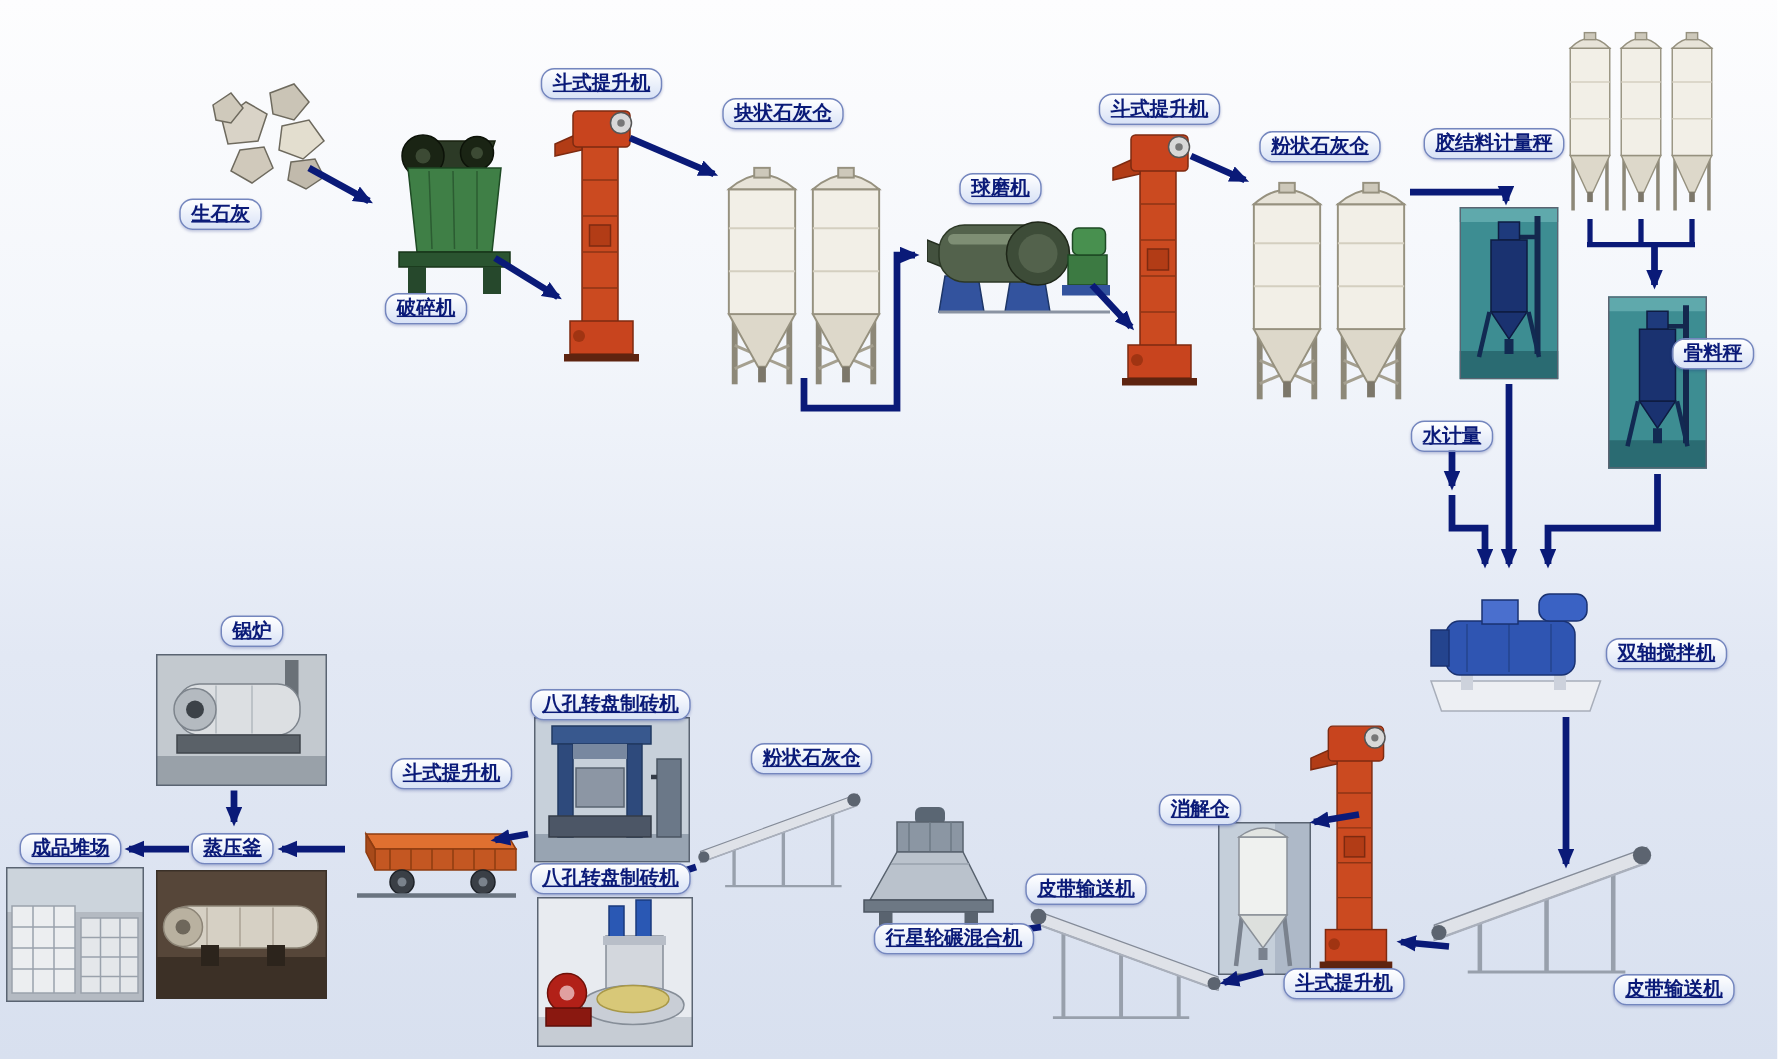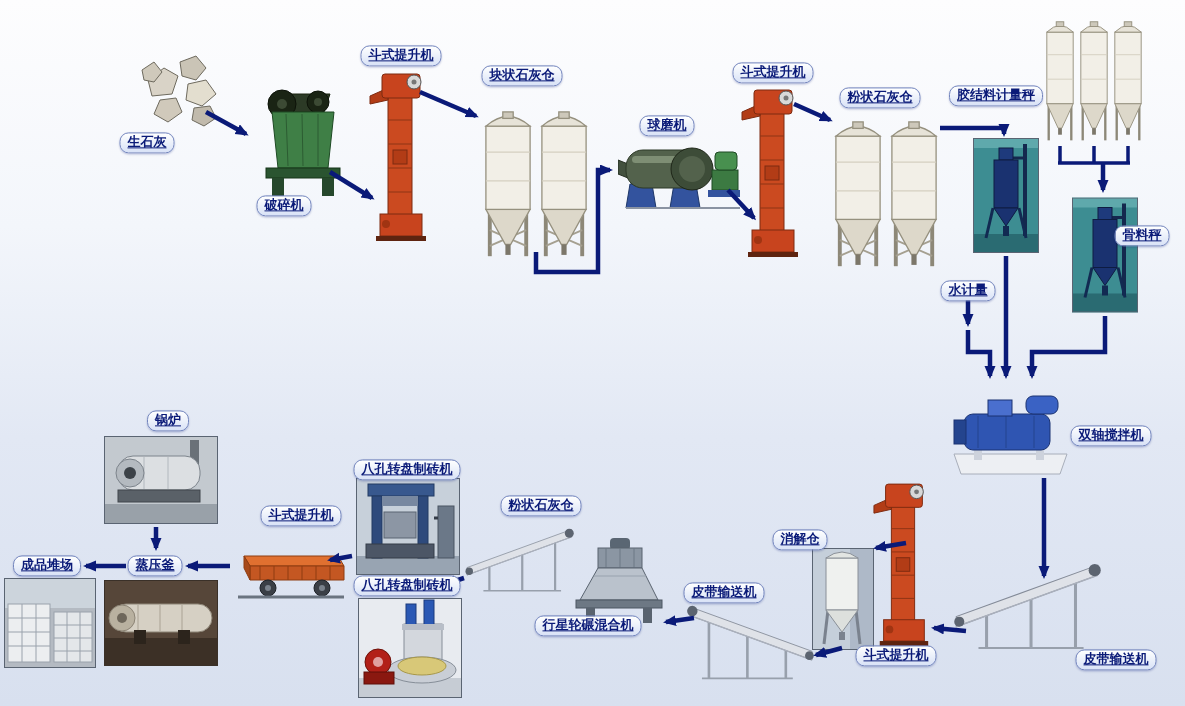--- a/index.html
+++ b/index.html
@@ -402,21 +402,21 @@
   <div class="label" style="left:773px;top:73px">斗式提升机</div>
   <div class="label" style="left:880px;top:98px">粉状石灰仓</div>
   <div class="label" style="left:996px;top:96px">胶结料计量秤</div>
   <div class="label" style="left:1142px;top:236px">骨料秤</div>
   <div class="label" style="left:968px;top:291px">水计量</div>
   <div class="label" style="left:1111px;top:436px">双轴搅拌机</div>
   <div class="label" style="left:1116px;top:660px">皮带输送机</div>
   <div class="label" style="left:896px;top:656px">斗式提升机</div>
   <div class="label" style="left:800px;top:540px">消解仓</div>
   <div class="label" style="left:724px;top:593px">皮带输送机</div>
-  <div class="label" style="left:588px;top:626px">行星轮碾混合机</div>
+  <div class="label" style="left:636px;top:626px">行星轮碾混合机</div>
   <div class="label" style="left:541px;top:506px">粉状石灰仓</div>
   <div class="label" style="left:407px;top:470px">八孔转盘制砖机</div>
   <div class="label" style="left:407px;top:586px">八孔转盘制砖机</div>
   <div class="label" style="left:301px;top:516px">斗式提升机</div>
   <div class="label" style="left:155px;top:566px">蒸压釜</div>
   <div class="label" style="left:168px;top:421px">锅炉</div>
   <div class="label" style="left:47px;top:566px">成品堆场</div>
 
 </div>
 

